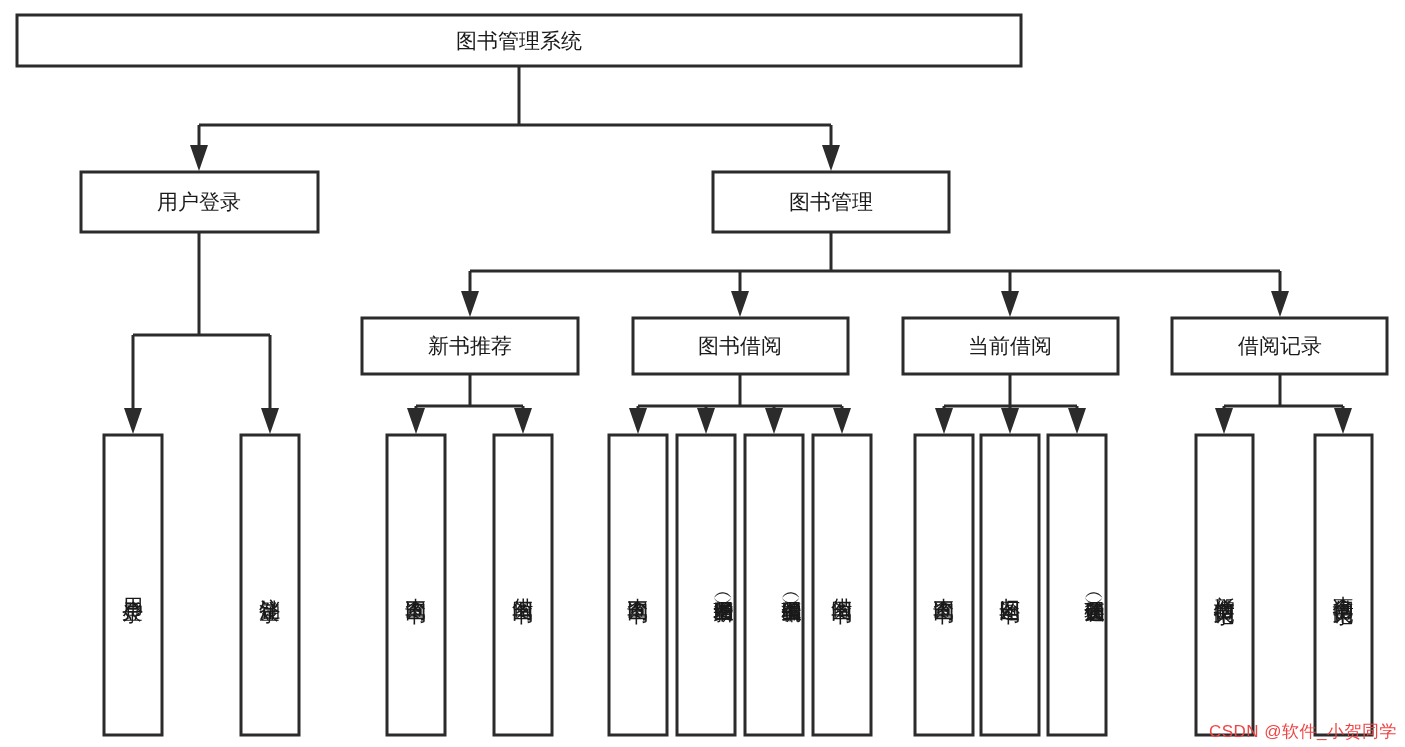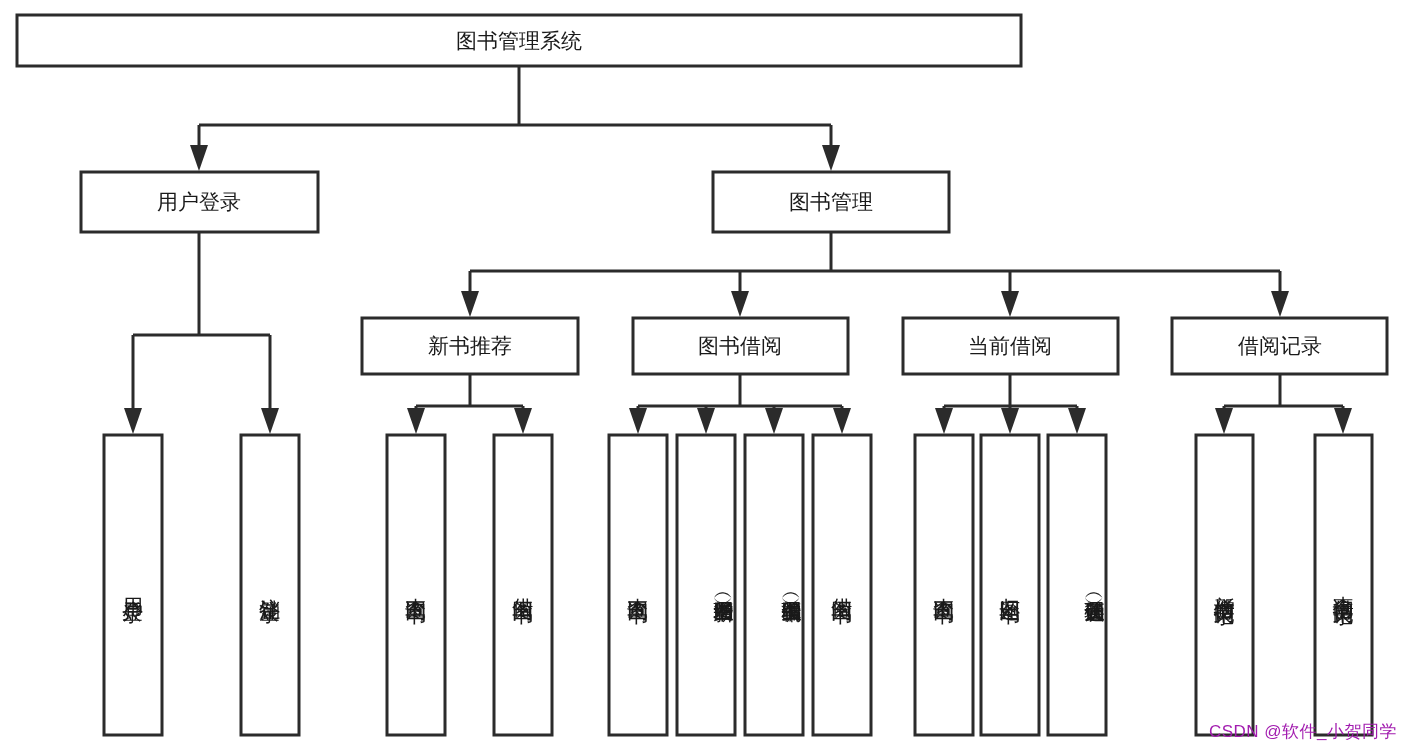--- a/index.html
+++ b/index.html
@@ -64,21 +64,21 @@
   .vlabel.long {
     font-size: 20px;
     letter-spacing: 0px;
   }
   .watermark {
     position: absolute;
     right: 8px;
     bottom: 4px;
     font-family: "Liberation Sans", "DejaVu Sans", sans-serif;
     font-size: 17px;
-    color: #a21caf;
+    color: #ef4444;
     letter-spacing: 0.5px;
     white-space: nowrap;
   }
 </style>
 </head>
 <body>
 
 <div id="diagram-root">
 
   <svg class="diagram" viewBox="0 0 1405 747">

